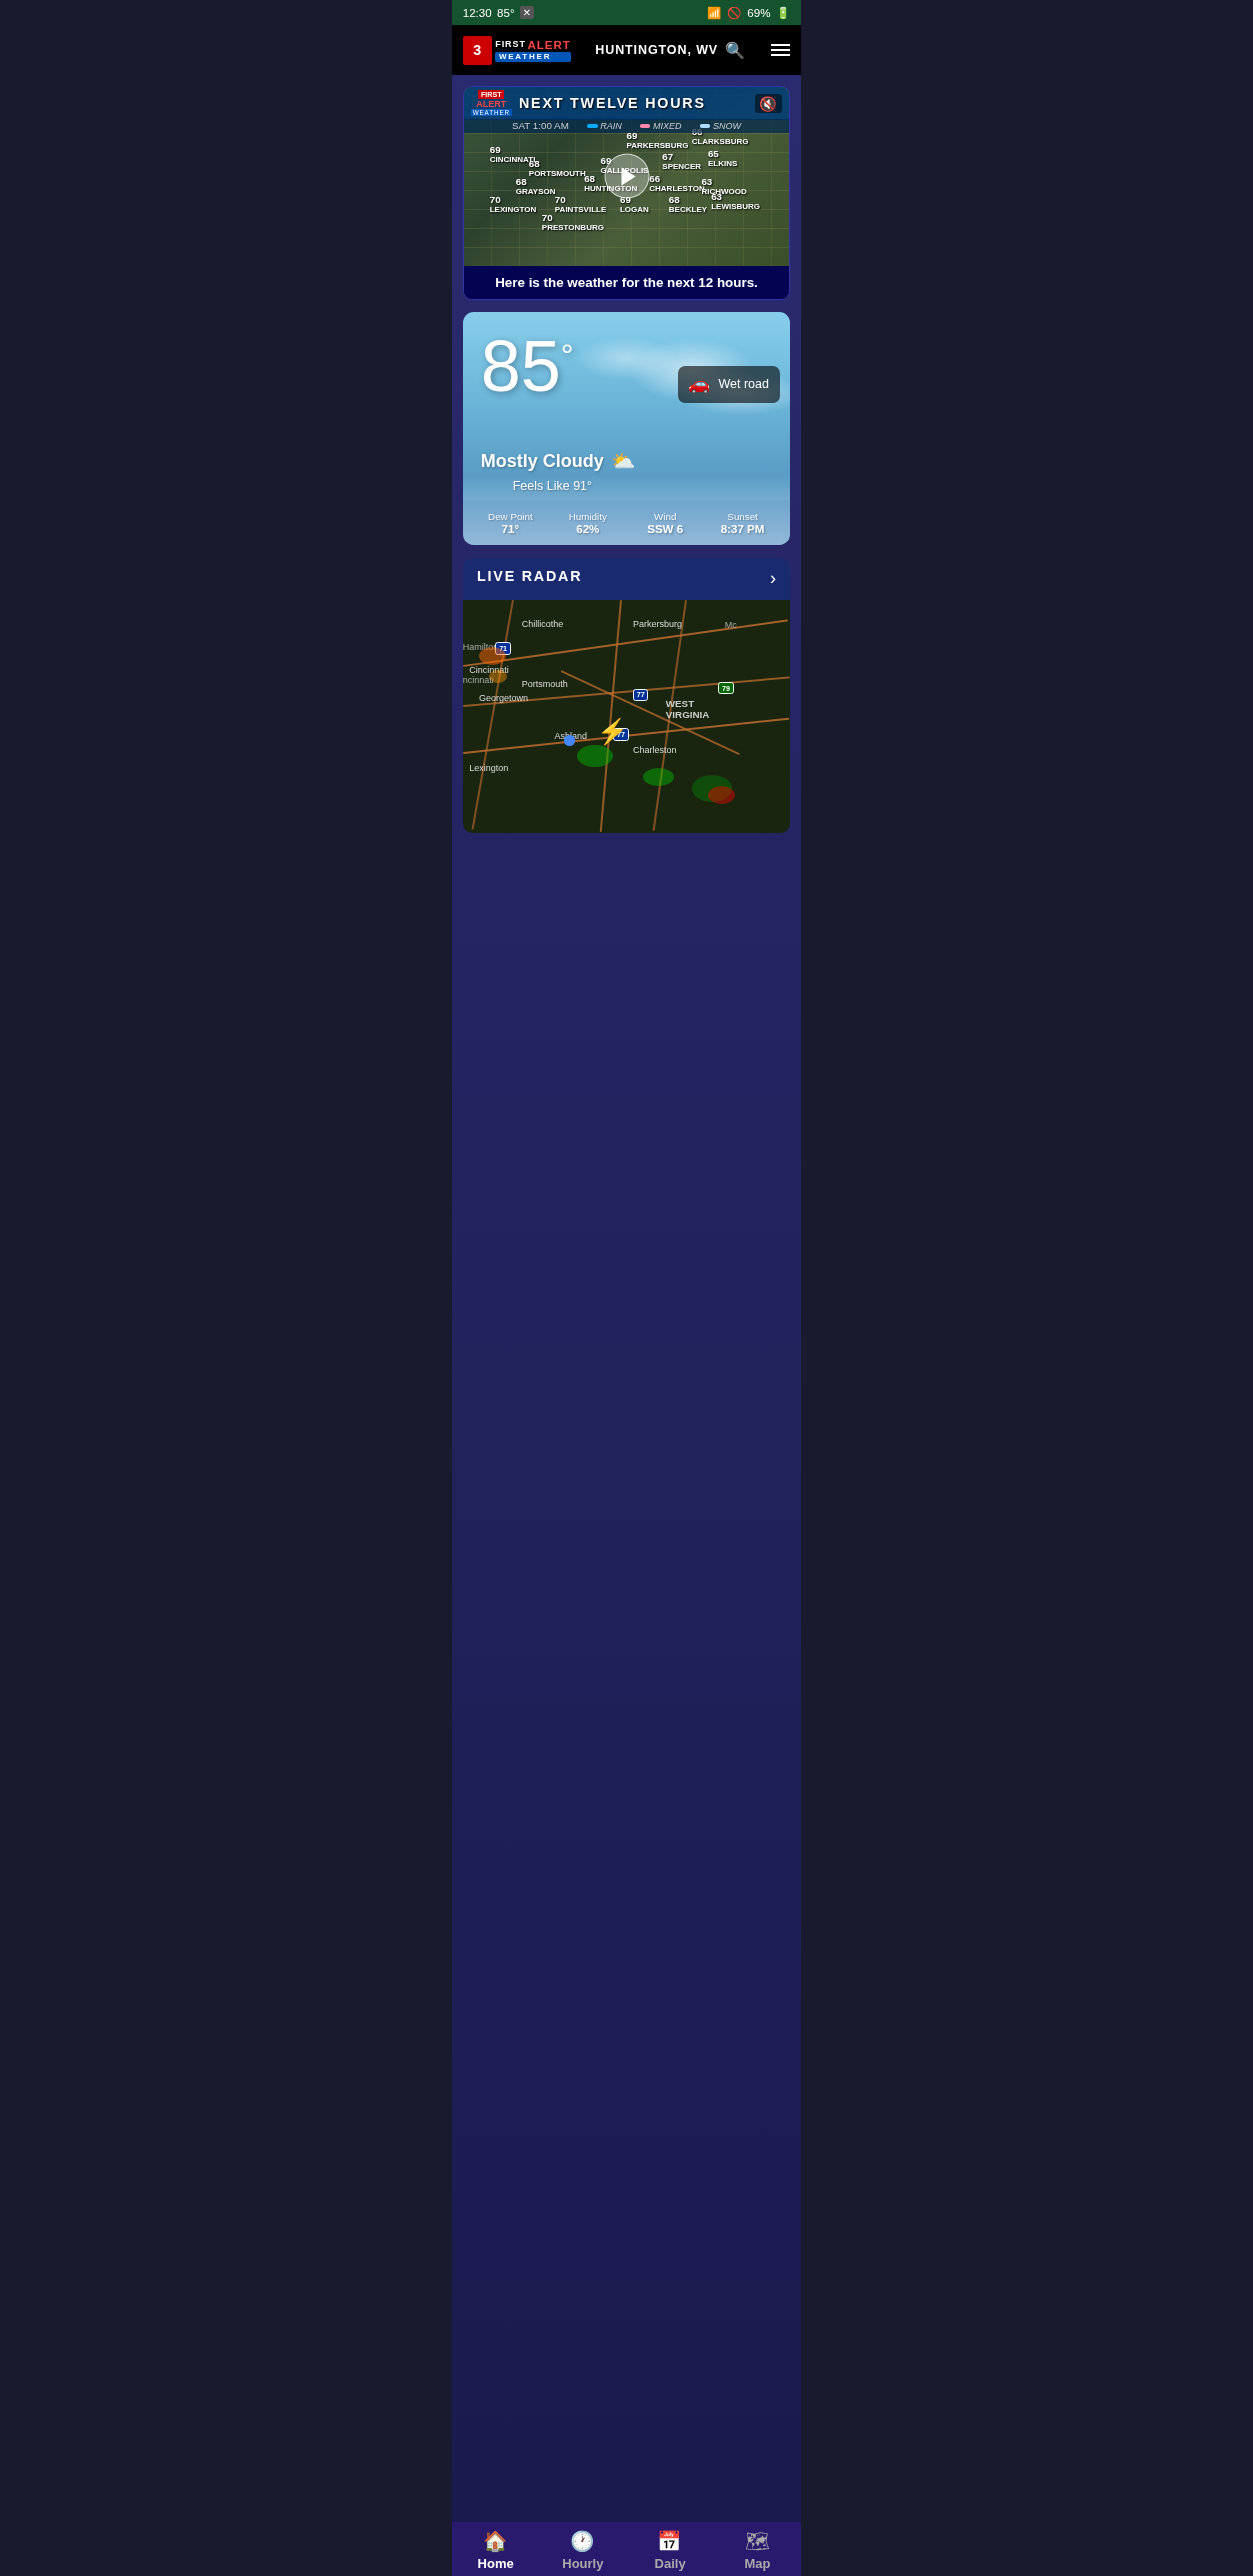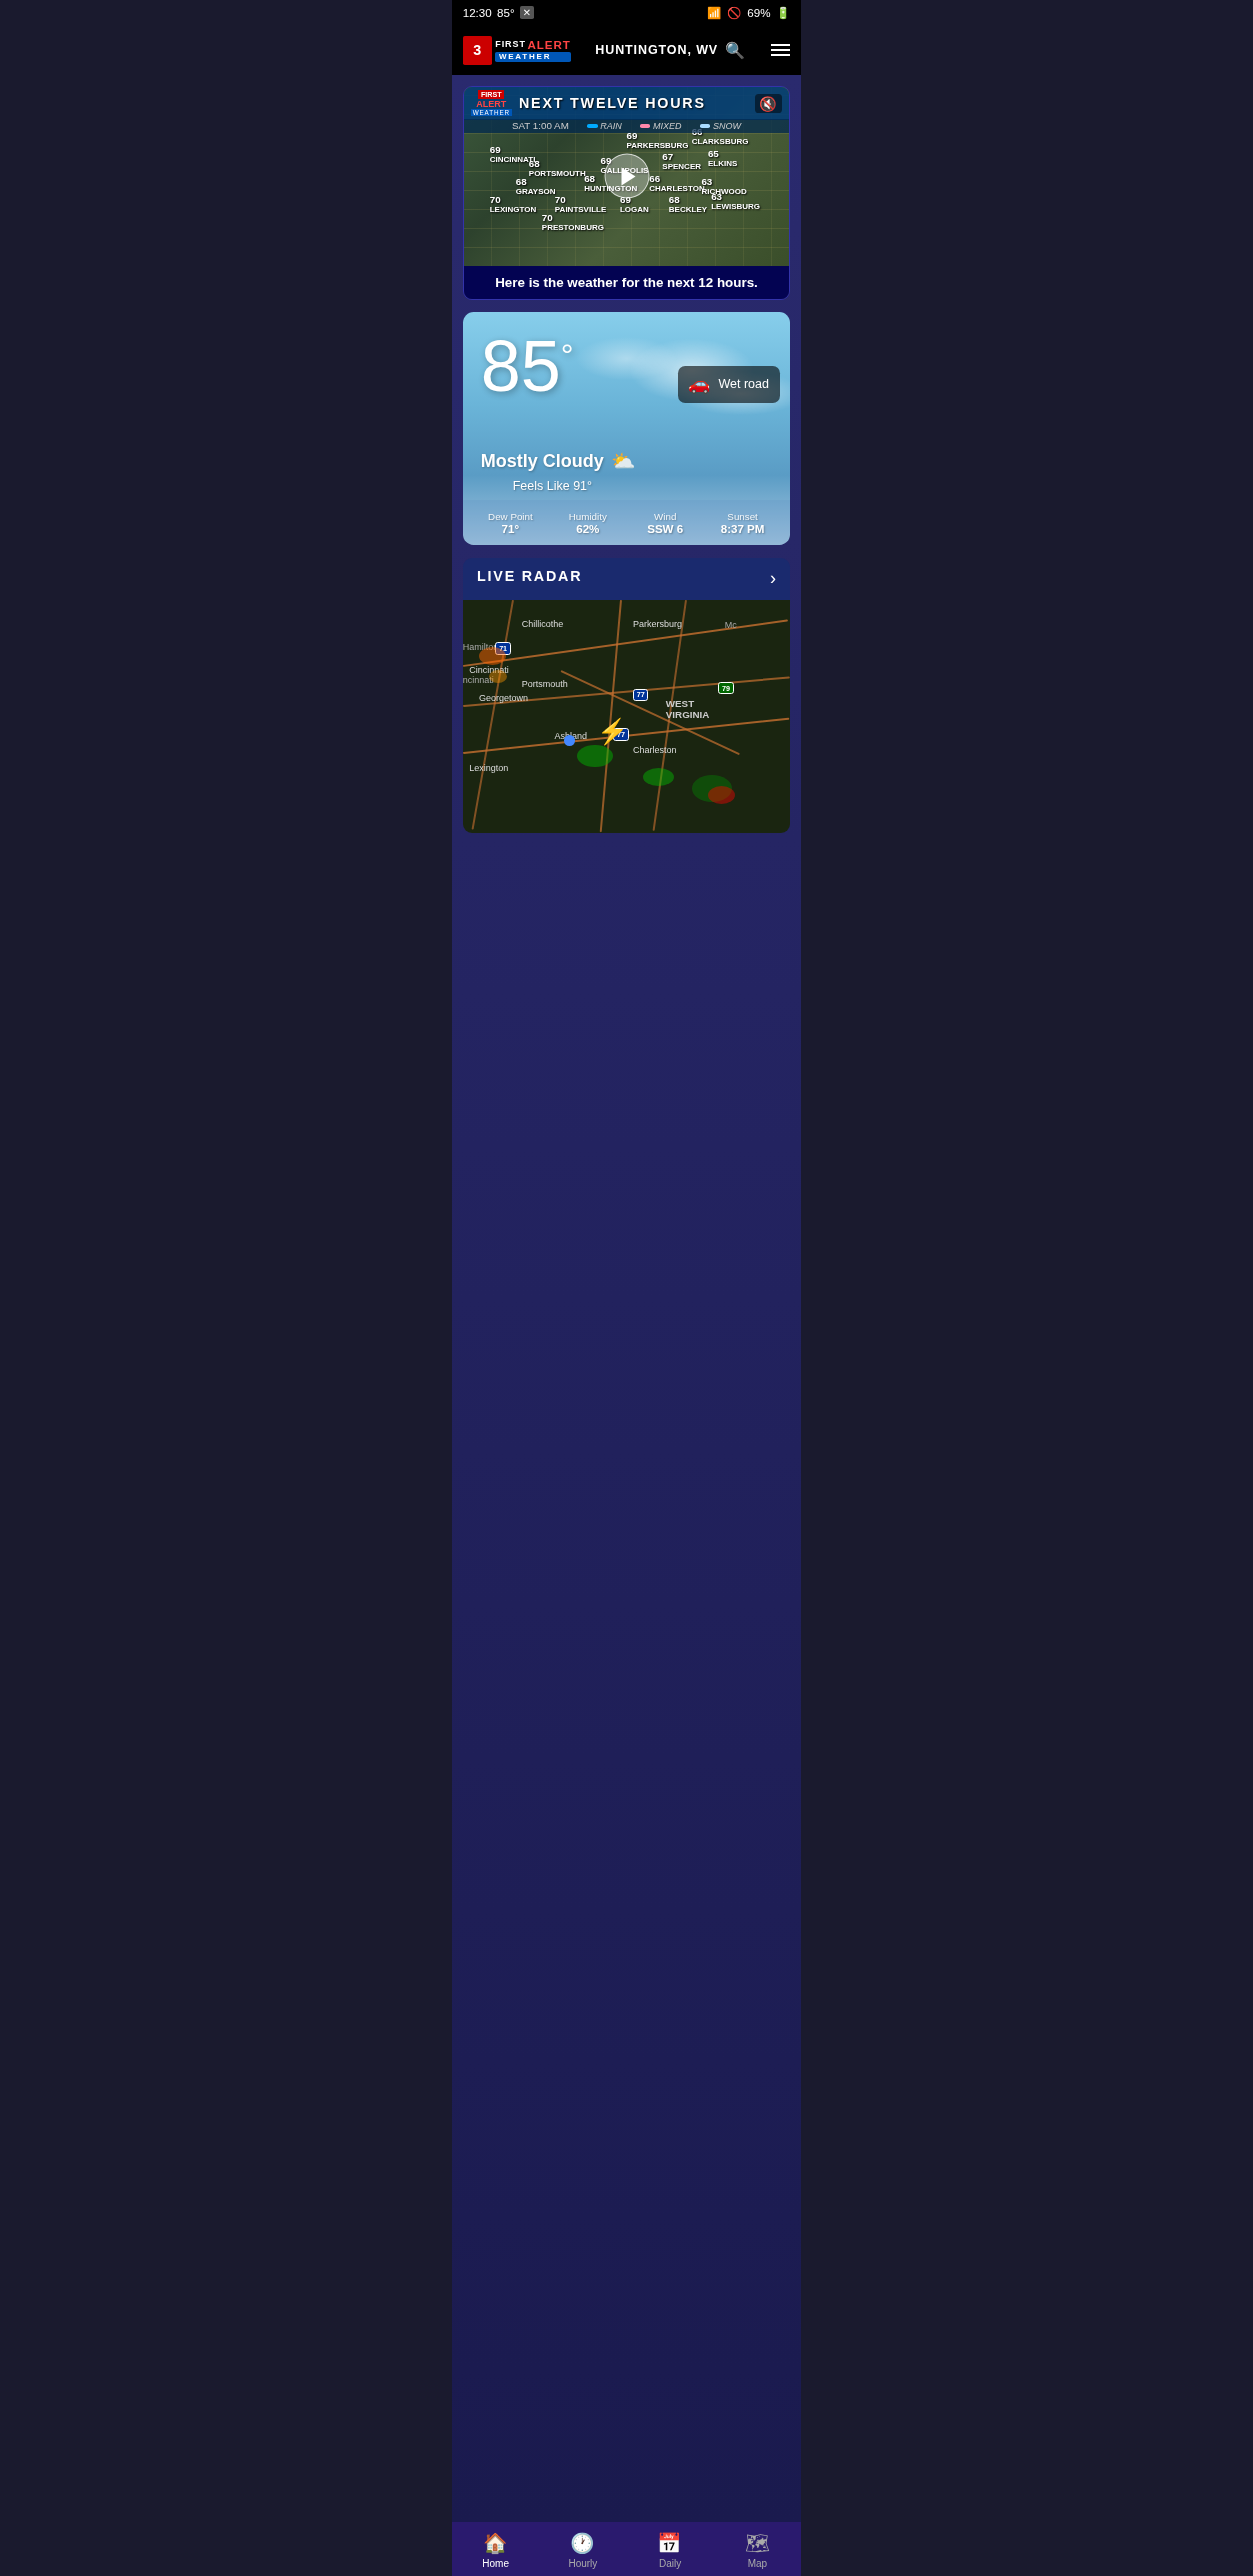--- a/index.html
+++ b/index.html
@@ -9,21 +9,21 @@
       width: 349px;
       min-height: 716px;
       background: #1a1a2e;
       font-family: Arial, sans-serif;
       overflow-x: hidden;
       margin: 0 auto;
     }
 
     
     .status-bar {
-      background: #000000;
+      background: #14532d;
       color: #fff;
       display: flex;
       justify-content: space-between;
       align-items: center;
       padding: 3.6px 10.7px;
       font-size: 11.6px;
       height: 25px;
     }
     .status-left { display: flex; align-items: center; gap: 5.4px; }
     .status-right { display: flex; align-items: center; gap: 5.4px; }
@@ -408,21 +408,21 @@
       display: flex;
       flex-direction: column;
       align-items: center;
       gap: 2.7px;
       color: #aaa;
       cursor: pointer;
       min-width: 54px;
     }
     .nav-item.active { color: #fff; }
     .nav-icon { font-size: 19.7px; }
-    .nav-label { font-size: 10px; font-weight: normal; }
+    .nav-label { font-size: 13px; font-weight: bold; }
   </style>
 </head>
 <body>
 
 <div class="status-bar">
   <div class="status-left">
     <span>12:30</span>
     <span>85°</span>
     <span class="status-x">✕</span>
   </div>

